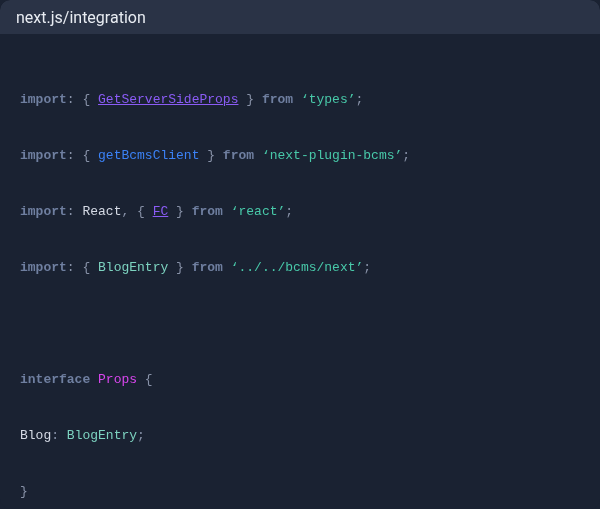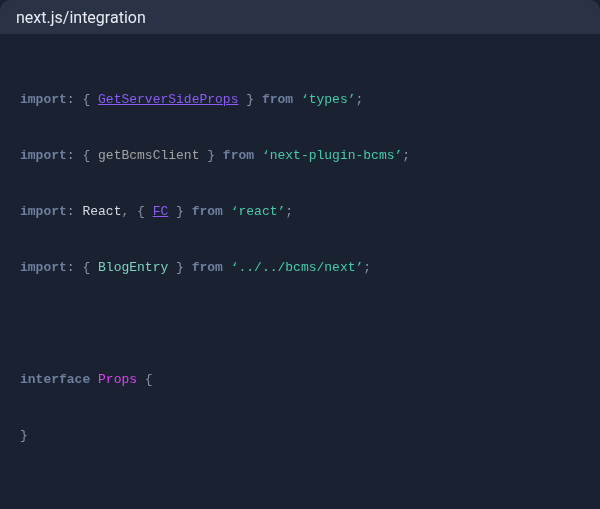--- a/index.html
+++ b/index.html
@@ -34,41 +34,42 @@
     white-space: pre;
     overflow: hidden;
   }
   .tok-kw      { color: #6f7fa0; font-weight: bold; }   
   .tok-type    { color: #7dd3c0; }   
   .tok-ident   { color: #8b5cf6; text-decoration: underline; }   
   .tok-str     { color: #48c9a9; }   
   .tok-punc    { color: #8892a8; }
   .hl-purple   { color: #d946ef; }   
   .hl-blogentry{ color: #7dd3c0; }
-  .hl-getbcms  { color: #a3a3a3; }
+  .hl-getbcms  { color: #3b82f6; }
   .hl-react    { color: #d5dae5; }
   .hl-blog     { color: #d5dae5; }
   .line { display: block; height: 28px; }
 </style>
 </head>
 <body>
 
 <div class="window">
 
   <div class="titlebar">
     <span class="titlebar-title">next.js/integration</span>
   </div>
 
   <div class="code-area">
 <span class="line"><span class="tok-kw">import</span><span class="tok-punc">: { </span><span class="tok-ident">GetServerSideProps</span><span class="tok-punc"> } </span><span class="tok-kw">from</span><span> </span><span class="tok-str">‘</span><span class="tok-str">types</span><span class="tok-str">’</span><span class="tok-punc">;</span></span>
 <span class="line"><span class="tok-kw">import</span><span class="tok-punc">: { </span><span class="hl-getbcms">getBcmsClient</span><span class="tok-punc"> } </span><span class="tok-kw">from</span><span> </span><span class="tok-str">‘</span><span class="tok-str">next-plugin-bcms</span><span class="tok-str">’</span><span class="tok-punc">;</span></span>
 <span class="line"><span class="tok-kw">import</span><span class="tok-punc">: </span><span class="hl-react">React</span><span class="tok-punc">, { </span><span class="tok-ident">FC</span><span class="tok-punc"> } </span><span class="tok-kw">from</span><span> </span><span class="tok-str">‘</span><span class="tok-str">react</span><span class="tok-str">’</span><span class="tok-punc">;</span></span>
 <span class="line"><span class="tok-kw">import</span><span class="tok-punc">: { </span><span class="hl-blogentry">BlogEntry</span><span class="tok-punc"> } </span><span class="tok-kw">from</span><span> </span><span class="tok-str">‘</span><span class="tok-str">../../bcms/next</span><span class="tok-str">’</span><span class="tok-punc">;</span></span>
 <span class="line"><span></span></span>
 <span class="line"><span class="tok-kw">interface</span><span> </span><span class="hl-purple">Props</span><span class="tok-punc"> {</span></span>
+<span class="line"><span class="hl-blog">Blog</span><span class="tok-punc">: </span><span class="tok-type">BlogEntry</span><span class="tok-punc">;</span></span>
 <span class="line"><span class="tok-punc">}</span></span>
 
 
 
 
 
 
 
 
 

